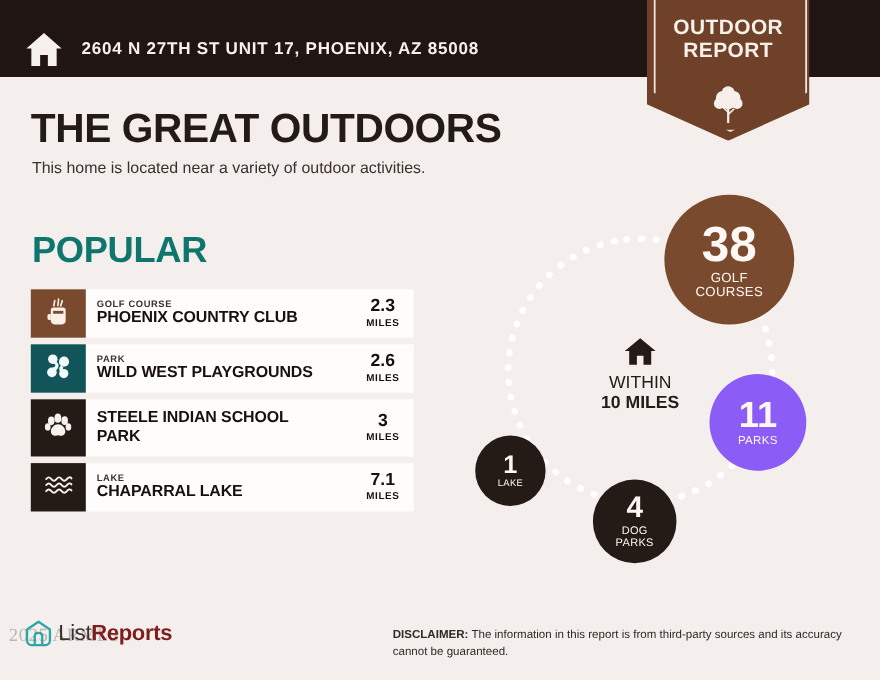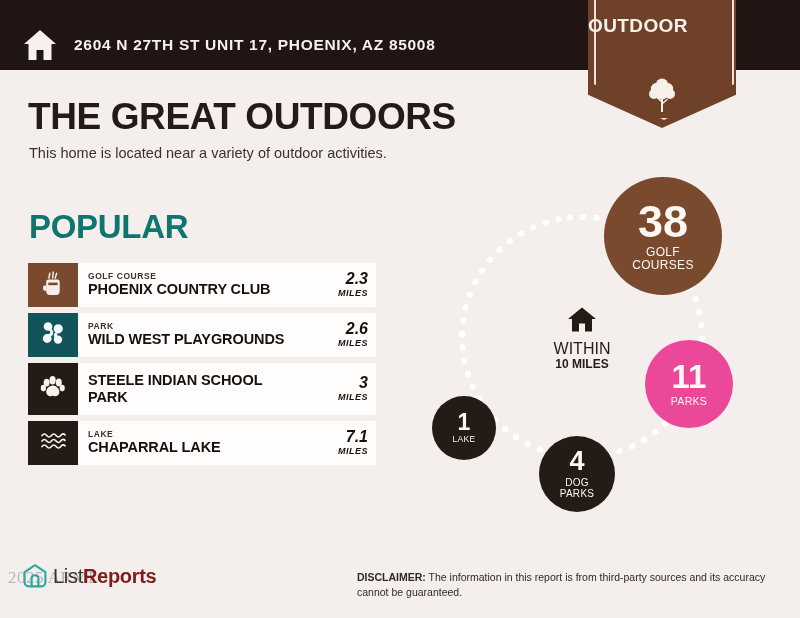--- a/index.html
+++ b/index.html
@@ -37,21 +37,21 @@
   }
   .badge-edge{
     position:absolute;left:594px;top:-8px;width:136px;height:124px;
     border:2px solid rgba(248,240,234,.92);
     -webkit-clip-path:polygon(0 0,100% 0,100% 72%,50% 100%,0 72%);
     clip-path:polygon(0 0,100% 0,100% 72%,50% 100%,0 72%);
     z-index:5;pointer-events:none;
   }
   .badge-text{
     position:absolute;left:588px;top:16px;width:148px;
-    color:#f7f0ea;z-index:6;
+    text-align:center;color:#f7f0ea;z-index:6;
     font-size:19px;font-weight:bold;line-height:1.08;letter-spacing:.4px;
   }
   .badge-tree{position:absolute;left:648px;top:78px;width:28px;height:34px;z-index:6;}
 
   
   .title{
     position:absolute;left:28px;top:96px;
     font-size:37px;font-weight:bold;color:#241a16;letter-spacing:-.4px;
   }
   .subtitle{
@@ -79,57 +79,57 @@
   }
   .row-label{min-width:0;}
   .row-cat{
     font-size:8.5px;font-weight:bold;color:#3b302c;
     letter-spacing:.55px;line-height:1.2;
   }
   .row-name{
     font-size:14.5px;font-weight:bold;color:#18100d;
     letter-spacing:-.1px;line-height:1.12;
   }
-  .row-dist{text-align:right;min-width:40px;font-style:italic;}
+  .row-dist{text-align:center;min-width:40px;}
   .row-num{font-size:16px;font-weight:bold;color:#18100d;line-height:1.05;}
   .row-unit{font-size:9px;font-weight:bold;color:#18100d;letter-spacing:.5px;}
 
   
   .stats{position:absolute;left:410px;top:165px;width:390px;height:385px;}
   .arc{position:absolute;left:0;top:0;}
   .bubble{
     position:absolute;border-radius:50%;
     display:flex;flex-direction:column;align-items:center;justify-content:center;
     color:#fdf8f4;text-align:center;
   }
   .bubble .num{font-weight:bold;line-height:.96;}
   .bubble .lbl{font-weight:normal;line-height:1.1;letter-spacing:.3px;}
 
   .b-golf{left:194px;top:12px;width:118px;height:118px;background:#7a4a2e;}
   .b-golf .num{font-size:45px;}
   .b-golf .lbl{font-size:12px;margin-top:3px;}
 
-  .b-parks{left:235px;top:175px;width:88px;height:88px;background:#ec4899;}
+  .b-parks{left:235px;top:175px;width:88px;height:88px;background:#8b5cf6;}
   .b-parks .num{font-size:33px;}
   .b-parks .lbl{font-size:10.5px;margin-top:3px;}
 
   .b-dog{left:129px;top:271px;width:76px;height:76px;background:#241a16;}
   .b-dog .num{font-size:27px;}
   .b-dog .lbl{font-size:10px;margin-top:2px;}
 
   .b-lake{left:22px;top:231px;width:64px;height:64px;background:#241a16;}
   .b-lake .num{font-size:23px;}
   .b-lake .lbl{font-size:8.5px;margin-top:2px;}
 
   .center-mark{
     position:absolute;left:112px;top:141px;width:120px;text-align:center;
   }
   .center-mark svg{width:30px;height:27px;display:block;margin:0 auto 7px;}
   .center-l1{font-size:16px;color:#241a16;line-height:1.12;}
-  .center-l2{font-size:12px;font-weight:bold;color:#241a16;line-height:1.12;}
+  .center-l2{font-size:16px;font-weight:bold;color:#241a16;line-height:1.12;}
 
   
   .logo{position:absolute;left:22px;top:563px;display:flex;align-items:center;gap:5px;}
   .logo svg{width:26px;height:26px;display:block;}
   .logo-text{font-size:20px;color:#3b3330;letter-spacing:-.3px;}
   .logo-text b{font-weight:bold;color:#7f1d1d;}
   .watermark{
     position:absolute;left:8px;top:568px;
     font-size:17px;color:#8d8481;opacity:.55;letter-spacing:.5px;
     font-family:"Liberation Serif", serif;
@@ -155,20 +155,21 @@
       </svg>
     </span>
     <span class="header-address">2604 N 27TH ST UNIT 17, PHOENIX, AZ 85008</span>
   </div>
 
   
   <div class="badge"></div>
   <div class="badge-edge"></div>
   <div class="badge-text">
     <div>OUTDOOR</div>
+    <div>REPORT</div>
   </div>
   <span>
     <svg class="badge-tree" viewBox="0 0 28 34" aria-hidden="true">
       <g fill="#f7f0ea">
         <circle cx="9" cy="11" r="6.2"></circle>
           <circle cx="19" cy="11" r="6.2"></circle>
         <circle cx="14" cy="6.5" r="6"></circle>
           <circle cx="6" cy="16" r="5"></circle>
         <circle cx="22" cy="16" r="5"></circle>
           <circle cx="14" cy="15" r="6.5"></circle>

